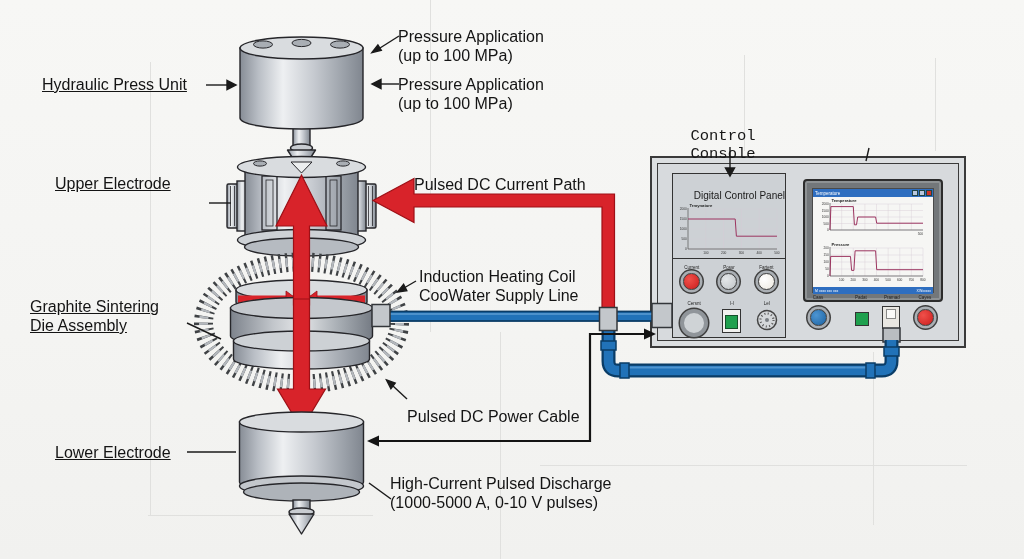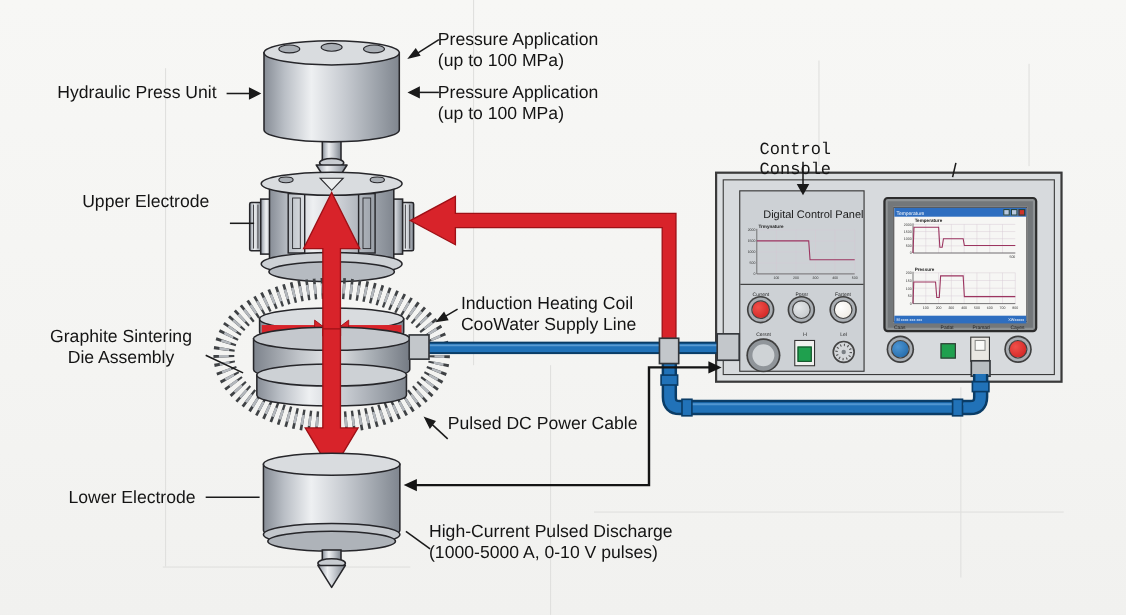--- a/index.html
+++ b/index.html
@@ -5,21 +5,21 @@
   html,body{margin:0;padding:0;background:#e9e9e7;}
   #stage{position:relative;width:1024px;height:559px;overflow:hidden;
          background:linear-gradient(180deg,#f7f7f5 0%,#f4f4f2 60%,#f1f1ef 100%);
          font-family:"Liberation Sans",sans-serif;}
   .faint{position:absolute;background:#e0e0de;}
   .faint.v{width:1px;} .faint.h{height:1px;}
   svg.layer{position:absolute;left:0;top:0;pointer-events:none;}
   #machine-svg{z-index:3;}
   
   .lbl{position:absolute;color:#141414;font-size:16px;line-height:19px;z-index:4;}
-  .lbl.c{text-align:center;}
+  .lbl.c{text-decoration:underline;}
   .title-lbl{position:absolute;color:#161616;font-size:15.5px;z-index:4;text-align:center;}
   
   #console{position:absolute;left:650px;top:156px;width:312px;height:188px;
            background:#dcdfe1;border:2px solid #3a3a3a;z-index:2;}
   #console-inner{position:absolute;inset:5px;border:1.5px solid #3a3a3a;background:#d7dadd;}
   #digital-panel{position:absolute;left:20px;top:15px;width:112px;height:163px;
                  background:#cdd1d5;border:1.5px solid #333;}
   #dp-title{font-size:10px;text-align:right;margin-top:16px;color:#191919;}
   #dp-divider{position:absolute;left:0;right:0;top:84px;border-top:1.5px solid #333;}
   .dp-row{position:absolute;left:0;right:0;display:flex;justify-content:space-around;}
@@ -356,29 +356,30 @@
     <div>Pressure Application</div>
     <div>(up to 100 MPa)</div>
   </div>
   <div class="lbl" style="left:398px;top:75px;width:175px;">
     <div>Pressure Application</div>
     <div>(up to 100 MPa)</div>
   </div>
   <div class="lbl c" style="left:55px;top:174px;width:155px;">
     <div>Upper Electrode</div>
   </div>
+  <div class="lbl" style="left:414px;top:175px;width:200px;">Pulsed DC Current Path</div>
   <div class="lbl c" style="left:30px;top:297px;width:160px;">
     <div>Graphite Sintering</div>
     <div>Die Assembly</div>
   </div>
   <div class="lbl" style="left:419px;top:267px;width:185px;">
     <div>Induction Heating Coil</div>
     <div>CooWater Supply Line</div>
   </div>
-  <div class="lbl" style="left:407px;top:376px;width:200px;">Pulsed DC Power Cable</div>
+  <div class="lbl" style="left:407px;top:407px;width:200px;">Pulsed DC Power Cable</div>
   <div class="lbl c" style="left:55px;top:443px;width:130px;">Lower Electrode</div>
   <div class="lbl" style="left:390px;top:474px;width:240px;">
     <div>High-Current Pulsed Discharge</div>
     <div>(1000-5000 A, 0-10 V pulses)</div>
   </div>
   <div class="title-lbl" style="left:662px;top:127px;width:122px;font-family:Liberation Mono, monospace;">Control Console</div>
 
 </div>
 
 </body></html>

